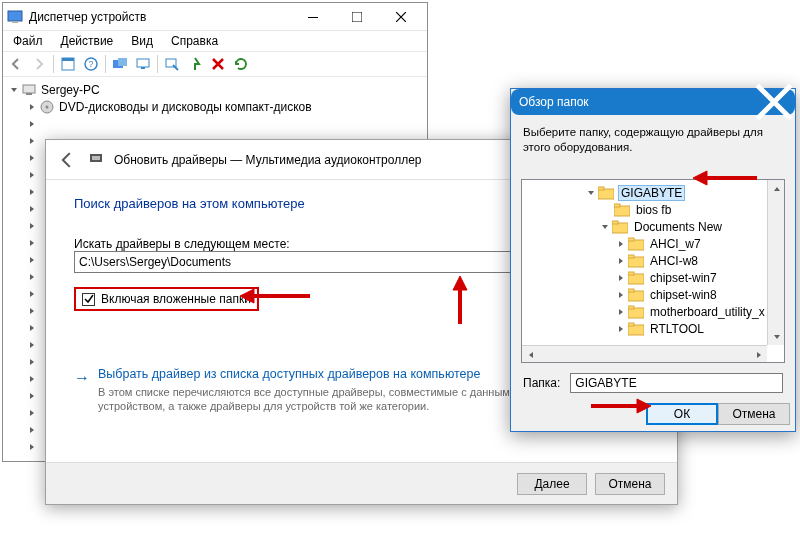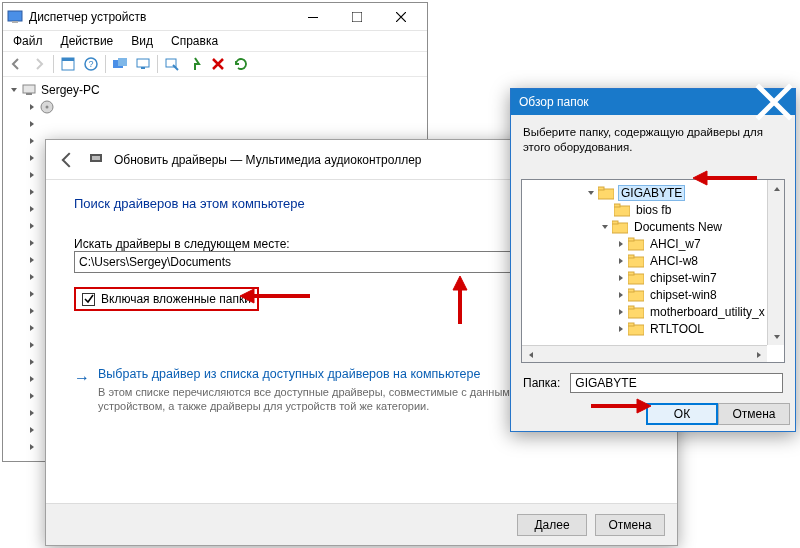--- a/index.html
+++ b/index.html
@@ -23,21 +23,21 @@
   .dm-tsep { width: 1px; height: 18px; background: #d0d0d0; margin: 0 2px; }
 
   .dm-tree { position: relative; padding: 4px 0 0 4px; }
   .dm-node { display: flex; align-items: center; height: 17px; padding-left: 2px; }
   .dm-exp { width: 10px; height: 10px; margin-right: 2px; display: flex; align-items: center; justify-content: center; }
   .dm-exp svg { width: 8px; height: 8px; fill: #606060; }
   .dm-node-icon { width: 16px; height: 16px; margin-right: 4px; }
   .dm-children { margin-left: 18px; }
 
   
-  .wiz-window { position: absolute; left: 45px; top: 139px; width: 633px; height: 407px; background: #fff; border: 1px solid #a0a0a0; box-shadow: 0 3px 16px rgba(0,0,0,0.35); }
+  .wiz-window { position: absolute; left: 45px; top: 139px; width: 633px; height: 366px; background: #fff; border: 1px solid #a0a0a0; box-shadow: 0 3px 16px rgba(0,0,0,0.35); }
   .wiz-header { height: 40px; display: flex; align-items: center; padding: 0 10px; gap: 10px; border-bottom: 1px solid #e0e0e0; }
   .wiz-back { width: 22px; height: 22px; display: flex; align-items: center; justify-content: center; }
   .wiz-htitle { font-size: 12px; }
   .wiz-body { padding: 16px 28px 8px 28px; }
   .wiz-h1 { color: #003399; font-size: 13px; margin-bottom: 26px; }
   .wiz-label { font-size: 12px; margin-bottom: 0; }
   .wiz-row { display: flex; gap: 10px; align-items: center; margin-bottom: 8px; }
   .wiz-combo { flex: 1; height: 22px; border: 1px solid #7a7a7a; display: flex; align-items: center; padding: 0 4px; font-size: 12px; background: #fff; }
   .wiz-combo .cb-btn { margin-left: auto; width: 16px; height: 18px; border-left: 0; display:flex; align-items:center; justify-content:center; }
   .wiz-btn { height: 22px; min-width: 70px; padding: 0 10px; border: 1px solid #adadad; background: #e1e1e1; font-size: 12px; display: inline-flex; align-items: center; justify-content: center; }
@@ -48,21 +48,21 @@
 
   .wiz-link { margin-top: 56px; display:flex; align-items:flex-start; gap:8px; }
   .wiz-link-arrow { color:#0a5fb4; font-size:16px; line-height:16px; margin-top:1px; }
   .wiz-link-title { color: #0a5fb4; font-size: 12.5px; }
   .wiz-link-desc { color: #6a6a6a; font-size: 11px; margin-top: 4px; max-width: 430px; line-height: 14px; }
 
   .wiz-footer { position: absolute; bottom: 0; left: 0; right: 0; height: 42px; border-top: 1px solid #dcdcdc; display: flex; align-items: center; justify-content: flex-end; padding: 0 12px; gap: 8px; background: #f0f0f0; }
 
   
   .fb-window { position: absolute; left: 510px; top: 88px; width: 286px; height: 344px; background: #f0f0f0; border: 1px solid #2675c9; box-shadow: 0 4px 18px rgba(0,0,0,0.4); }
-  .fb-titlebar { background: #1979ca; color: #fff; height: 26px; display: flex; align-items: center; padding: 0 8px; font-size: 12px; }
+  .fb-titlebar { background: #1979ca; color: #fff; height: 26px; display: flex; align-items: center; padding: 0 8px; font-size: 12px; border-radius: 8px; }
   .fb-titlebar .spacer { flex:1; }
   .fb-close { width: 42px; height: 26px; display:flex; align-items:center; justify-content:center; margin-right:-8px; }
   .fb-desc { padding: 10px 12px 24px 12px; font-size: 11.5px; color: #000; line-height: 15px; }
   .fb-tree-wrap { margin: 0 10px; border: 1px solid #828790; background: #fff; height: 184px; overflow: hidden; position: relative; }
   .fb-tree { padding: 4px 0 0 0; position: relative; min-width: 340px; }
   .fb-row { display: flex; align-items: center; height: 17px; font-size: 12px; white-space: nowrap; }
   .fb-row.sel span.lbl { background: #cde8ff; border: 1px solid #7fb7e8; padding: 0 2px; }
   .fb-row .lbl { padding: 0 2px; }
   .fb-exp { width: 10px; display:flex; justify-content:center; align-items:center; }
   .fb-exp svg { width:8px; height:8px; fill:#606060; }
@@ -199,20 +199,21 @@
       <div class="dm-node">
         <span class="dm-exp">
             <svg viewBox="0 0 8 8">
               <path d="M2 1 L6 4 L2 7 Z"></path>
             </svg>
           </span>
         <span class="dm-node-icon"><svg viewBox="0 0 16 16">
               <circle cx="8" cy="8" r="6" fill="#d8d8d8" stroke="#888"></circle>
               <circle cx="8" cy="8" r="1.5" fill="#888"></circle>
             </svg></span>
+        <span>DVD-дисководы и дисководы компакт-дисков</span>
       </div>
 
       <div class="dm-node">
           <span class="dm-exp">
             <svg viewBox="0 0 8 8">
               <path d="M2 1 L6 4 L2 7 Z"></path>
             </svg>
           </span>
         </div>
       <div class="dm-node">

